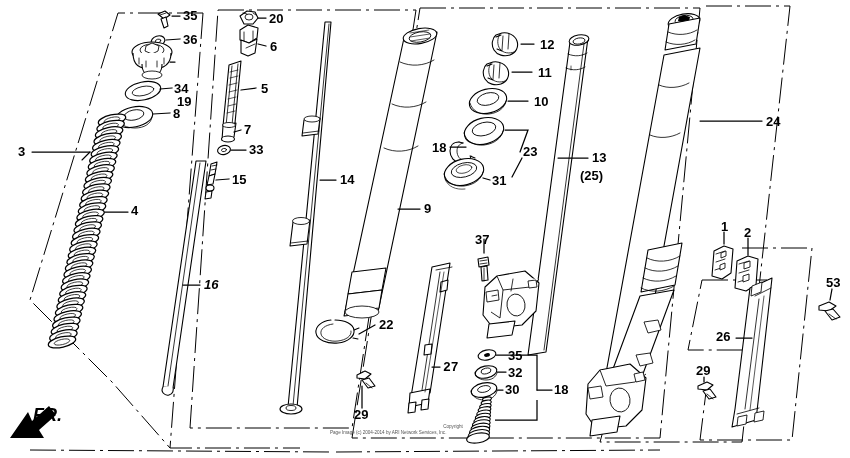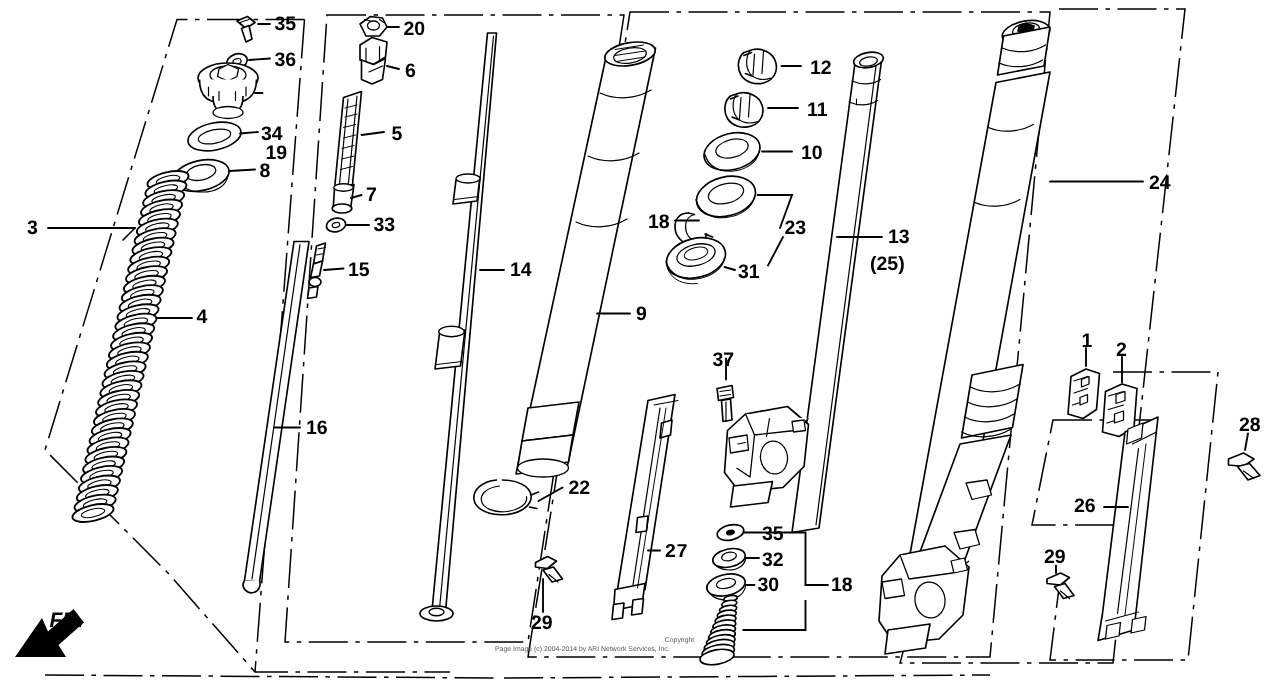--- a/index.html
+++ b/index.html
@@ -19,21 +19,21 @@
     font-size:13px;
     color:#000;
     line-height:1;
     white-space:nowrap;
     letter-spacing:0px;
   }
   .frLabel{
     position:absolute;
     font-family:"Liberation Sans",sans-serif;
     font-weight:bold;
-    font-size:14px;
+    font-size:18px;
     color:#000;
     font-style:italic;
   }
   .copy{
     position:absolute;
     font-family:"Liberation Sans",sans-serif;
     font-size:4.6px;
     color:#555;
     white-space:nowrap;
     line-height:1.25;
@@ -514,21 +514,21 @@
 
 </svg>
 
 <span class="calloutNum" style="left:18px;top:145px;">3</span>
 <span class="calloutNum" style="left:131px;top:204px;">4</span>
 <span class="calloutNum" style="left:183px;top:9px;">35</span>
 <span class="calloutNum" style="left:183px;top:33px;">36</span>
 <span class="calloutNum" style="left:177px;top:55px;margin-top:40px;">19</span>
 <span class="calloutNum" style="left:174px;top:82px;">34</span>
 <span class="calloutNum" style="left:173px;top:107px;">8</span>
-<span class="calloutNum" style="left:204px;top:278px;">16</span>
+<span class="calloutNum" style="left:204px;top:278px;font-style:italic;">16</span>
 <span class="calloutNum" style="left:269px;top:12px;">20</span>
 <span class="calloutNum" style="left:270px;top:40px;">6</span>
 <span class="calloutNum" style="left:261px;top:82px;">5</span>
 <span class="calloutNum" style="left:244px;top:123px;">7</span>
 <span class="calloutNum" style="left:249px;top:143px;">33</span>
 <span class="calloutNum" style="left:232px;top:173px;">15</span>
 <span class="calloutNum" style="left:340px;top:173px;text-align:center;">14</span>
 <span class="calloutNum" style="left:424px;top:202px;">9</span>
 <span class="calloutNum" style="left:379px;top:318px;">22</span>
 <span class="calloutNum" style="left:443px;top:361px;font-family:Liberation Mono, monospace;">27</span>
@@ -542,21 +542,21 @@
 <span class="calloutNum" style="left:592px;top:151px;">13</span>
 <span class="calloutNum" style="left:580px;top:169px;">(25)</span>
 <span class="calloutNum" style="left:475px;top:233px;">37</span>
 <span class="calloutNum" style="left:508px;top:349px;">35</span>
 <span class="calloutNum" style="left:508px;top:366px;">32</span>
 <span class="calloutNum" style="left:505px;top:383px;">30</span>
 <span class="calloutNum" style="left:554px;top:383px;">18</span>
 <span class="calloutNum" style="left:766px;top:115px;">24</span>
 <span class="calloutNum" style="left:721px;top:220px;">1</span>
 <span class="calloutNum" style="left:744px;top:226px;">2</span>
-<span class="calloutNum" style="left:826px;top:276px;">28</span>
+<span class="calloutNum" style="left:826px;top:276px;">53</span>
 <span class="calloutNum" style="left:716px;top:330px;">26</span>
 <span class="calloutNum" style="left:696px;top:364px;">29</span>
 
 <span class="frLabel" style="left:33px;top:405px;">FR.</span>
 
 <div class="copy" style="left:338px;top:424px;width:230px;">Copyright</div>
 <div class="copy" style="left:330px;top:430px;width:240px;text-align:left;">Page Image  (c) 2004-2014 by ARI Network Services, Inc.</div>
 
 </div>
 

